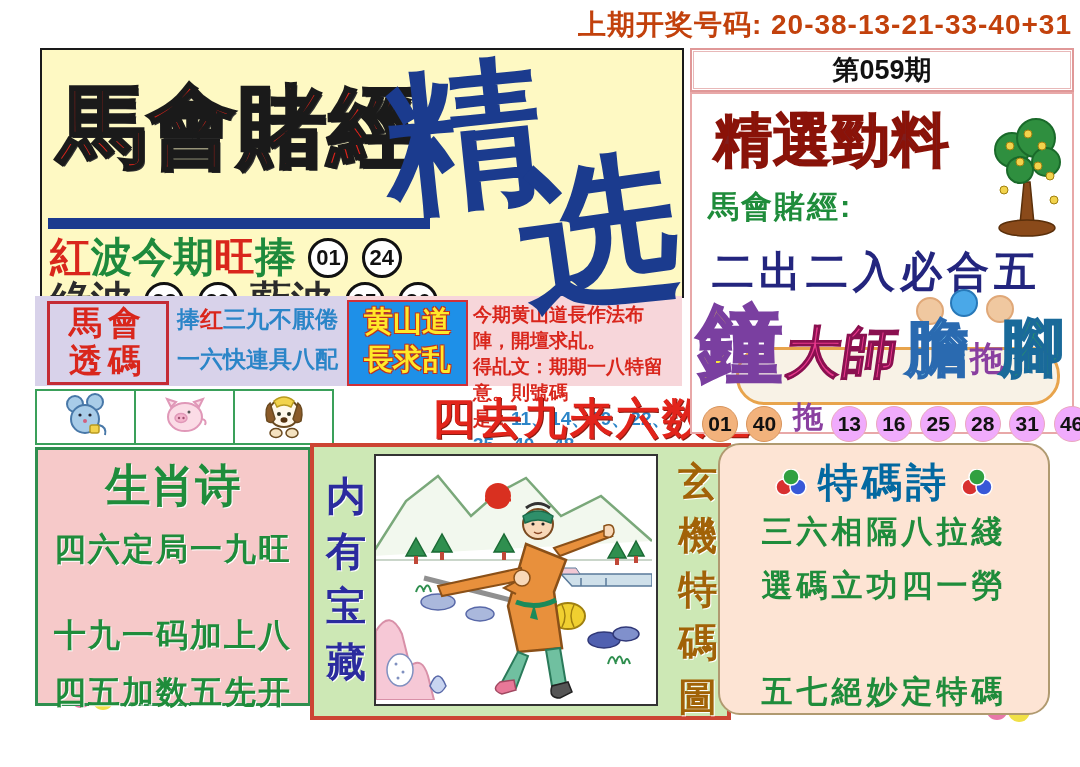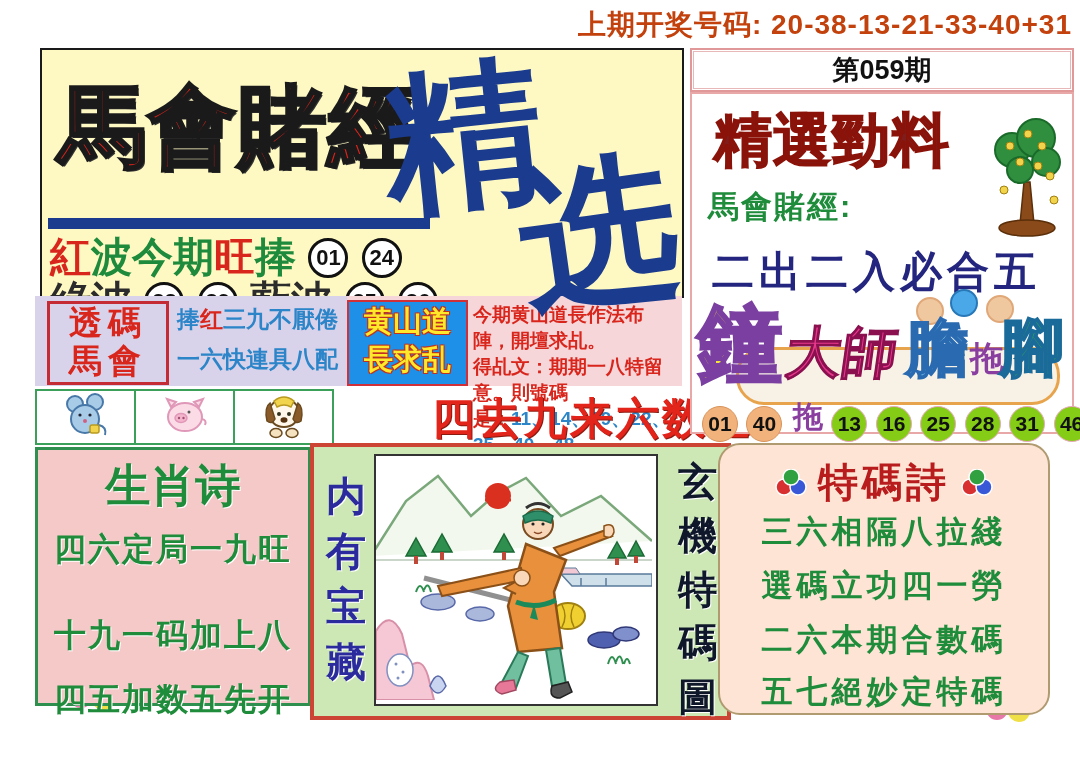--- a/index.html
+++ b/index.html
@@ -50,21 +50,21 @@
   .sx-box{left:35px;top:447px;width:270px;height:253px;border:3px solid #2f8f4f;background:#f6c9c9;z-index:2;}
   .sx-title{width:100%;text-align:center;top:6px;font-size:45px;font-weight:900;color:#1f8c3b;
       text-shadow:1px 1px 0 #fff;}
   .sx-line{width:100%;text-align:center;font-size:32px;font-weight:900;color:#1f8c3b;letter-spacing:2px;
       text-shadow:1px 1px 0 #fff;}
 
   
   .pic-box{left:310px;top:443px;width:402px;height:269px;border:4px solid #cc4433;background:#cde8b5;z-index:2;padding-left:11px;}
   .vtext{width:1.15em;word-break:break-all;line-height:1.38;font-weight:900;}
   .pic-left{left:12px;top:22px;font-size:40px;color:#2b2b9e;text-shadow:1px 1px 0 #fff;}
-  .pic-right{right:4px;top:8px;font-size:39px;color:#0f172a;text-shadow:1px 1px 0 #fff;}
+  .pic-right{right:4px;top:8px;font-size:39px;color:#a16207;text-shadow:1px 1px 0 #fff;}
   .pic-frame{left:60px;top:7px;width:280px;height:248px;background:#fff;border:2px solid #333;}
 
   
   .issue-box{left:690px;top:48px;width:380px;height:40px;background:#fff;border:2px solid #e09898;
       box-shadow:0 0 0 1px #fff inset,0 0 0 2px #e8b8b8 inset;text-align:center;}
   .issue-text{font-size:27px;font-weight:900;color:#111;line-height:40px;}
   .main-right{left:690px;top:92px;width:380px;height:338px;background:#fff;border:2px solid #e8a8a8;}
   .jx-title{left:22px;top:8px;font-size:58px;font-weight:900;color:#7f1d1d;letter-spacing:1px;
       -webkit-text-stroke:1.5px #8a1208;}
   .oracle-label{left:16px;top:92px;font-size:31px;font-weight:900;color:#1f8c3b;letter-spacing:2px;}
@@ -74,27 +74,27 @@
   .mball{width:24px;height:24px;border-radius:50%;}
   .m1{left:0px;top:2px;font-size:84px;font-weight:900;color:#f5e838;-webkit-text-stroke:3px #7a3fa0;line-height:1;}
   .m2{left:88px;top:26px;font-size:56px;font-weight:900;color:#e8388c;transform:skewX(-8deg);line-height:1;-webkit-text-stroke:1px #8a1050;}
   .m3{left:208px;top:18px;font-size:62px;font-weight:900;color:#8ad0f0;-webkit-text-stroke:2px #2a6ab0;line-height:1;}
   .m4{left:272px;top:42px;font-size:34px;font-weight:900;color:#8a3fa0;line-height:1;}
   .m5{left:302px;top:16px;font-size:64px;font-weight:900;color:#2fa05a;-webkit-text-stroke:2px #1a6a9a;line-height:1;}
   .numrow{left:10px;top:303px;width:364px;height:36px;white-space:nowrap;}
   .nball{display:inline-block;width:34px;height:34px;border-radius:50%;font-size:21px;font-weight:900;
       color:#111;text-align:center;line-height:34px;margin-right:4px;}
   .nb-orange{background:#f2b27c;border:1px solid #d8945c;}
-  .nb-pink{background:#84cc16;border:1px solid #eaa8be;}
+  .nb-pink{background:#f0abfc;border:1px solid #eaa8be;}
   .tuo{display:inline-block;font-size:30px;font-weight:900;color:#8a3fa0;vertical-align:4px;margin:0 4px 0 2px;}
 
   
   .tm-box{left:718px;top:443px;width:328px;height:268px;border:2px solid #b09a70;border-radius:22px;background:#fde4d4;z-index:2;}
   .tm-title-row{width:100%;top:10px;text-align:center;}
-  .tm-title{display:inline-block;font-size:40px;font-weight:900;color:#b91c1c;letter-spacing:4px;vertical-align:middle;margin:0 10px;}
+  .tm-title{display:inline-block;font-size:40px;font-weight:900;color:#0369a1;letter-spacing:4px;vertical-align:middle;margin:0 10px;}
   .tm-line{width:100%;text-align:center;font-size:31px;font-weight:900;color:#1f8c3b;letter-spacing:4px;}
 
   .decor-ball{width:22px;height:22px;border-radius:50%;z-index:1;}
   .db-pink{background:#e878a8;} .db-yellow{background:#f0e048;}
 </style>
 </head>
 <body>
 
 <div id="page">
 
@@ -116,22 +116,22 @@
       <span class="bw-ball">39</span>
       <span>藍波</span>
       <span class="bw-ball">25</span>
       <span class="bw-ball">36</span>
     </div>
   </div>
 
   <div class="abs touma-row">
     <div class="abs lav">
       <div class="abs touma-box">
+        <div>馬會</div>
         <div>透碼</div>
-        <div>馬會</div>
       </div>
       <div class="abs tip tip1">
         <span>捧</span><span class="c-red">红</span><span>三九不厭倦</span>
         <span class="blue-ball">10</span>
       </div>
       <div class="abs tip tip2">
         <span>一六快連具八配</span>
         <span class="blue-ball">25</span>
       </div>
     </div>
@@ -186,21 +186,21 @@
   </div>
   <div class="abs slogan">四去九来六数通</div>
 
   <div class="abs decor-ball db-pink" style="left:70px;top:686px;"></div>
   <div class="abs decor-ball db-yellow" style="left:92px;top:688px;"></div>
 
   <div class="abs sx-box">
     <div class="abs sx-title">生肖诗</div>
     <div class="abs sx-line" style="top:78px;">四六定局一九旺</div>
     <div class="abs sx-line" style="top:164px;">十九一码加上八</div>
-    <div class="abs sx-line" style="top:228px;">四五加数五先开</div>
+    <div class="abs sx-line" style="top:221px;">四五加数五先开</div>
   </div>
 
   <div class="abs pic-box">
     <div class="abs vtext pic-left">内有宝藏</div>
     <div class="abs vtext pic-right">玄機特碼圖</div>
     <div class="abs pic-frame">
       <svg width="276" height="244" viewBox="0 0 276 244">
 
         <path d="M-5 100 L30 45 L62 20 L95 60 L120 38 L150 22 L185 60 L225 40 L276 85" fill="#f2f8ee" stroke="#7aa87a" stroke-width="2.5"></path>
         <circle cx="122" cy="40" r="13" fill="#d93020"></circle>
@@ -330,17 +330,16 @@
         <circle cx="24" cy="18" r="8" fill="#3858d8" stroke="#fff" stroke-width="1.5"></circle>
         <circle cx="17" cy="8" r="8" fill="#30a040" stroke="#fff" stroke-width="1.5"></circle>
       </svg><span class="tm-title">特碼詩</span><svg width="34" height="28" viewBox="0 0 34 28" style="vertical-align:middle;">
         <circle cx="10" cy="18" r="8" fill="#d83030" stroke="#fff" stroke-width="1.5"></circle>
         <circle cx="24" cy="18" r="8" fill="#3858d8" stroke="#fff" stroke-width="1.5"></circle>
         <circle cx="17" cy="8" r="8" fill="#30a040" stroke="#fff" stroke-width="1.5"></circle>
       </svg>
     </div>
     <div class="abs tm-line" style="top:66px;">三六相隔八拉綫</div>
     <div class="abs tm-line" style="top:120px;">選碼立功四一勞</div>
-    <div class="abs tm-line" style="top:174px;">二六本期合數碼</div>
     <div class="abs tm-line" style="top:226px;">五七絕妙定特碼</div>
   </div>
 
 </div>
 
 </body></html>

